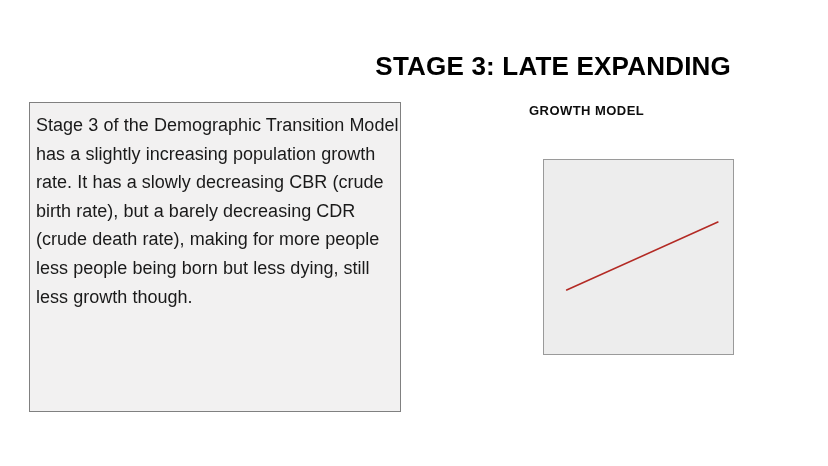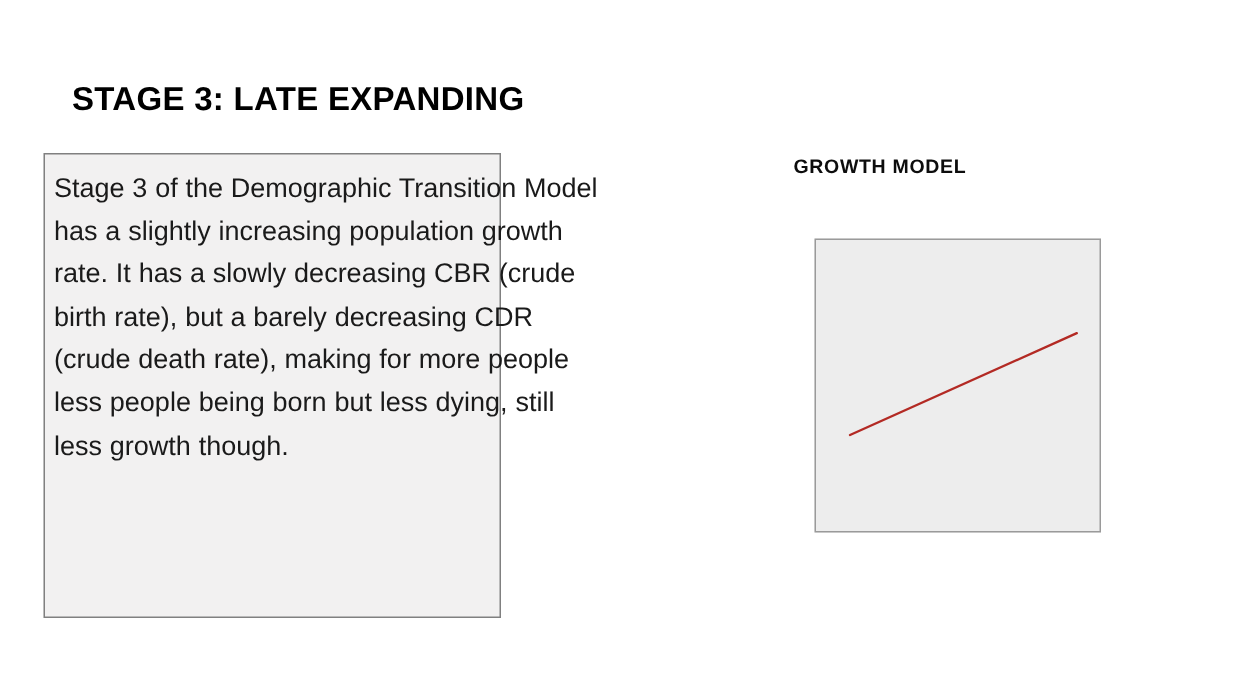--- a/index.html
+++ b/index.html
@@ -21,37 +21,38 @@
     left: 0;
     top: 0;
     width: 828px;
     height: 466px;
     background: #ffffff;
   }
 
   
   #slide-title {
     position: absolute;
-    left: 48px;
+    left: 31px;
     top: 50px;
     width: 700px;
-    font-size: 22px;
+    font-size: 26px;
     font-weight: bold;
     letter-spacing: 0.2px;
     color: #000000;
     line-height: 32px;
     white-space: nowrap;
+    text-align: right;
   }
 
   
   #body-textbox {
     position: absolute;
     left: 29px;
     top: 102px;
-    width: 305px;
+    width: 372px;
     height: 310px;
     background: #f2f1f1;
     border: 1px solid #808080;
     box-sizing: border-box;
   }
   #body-text {
     position: absolute;
     left: 6px;
     top: 8px;
     width: 368px;

